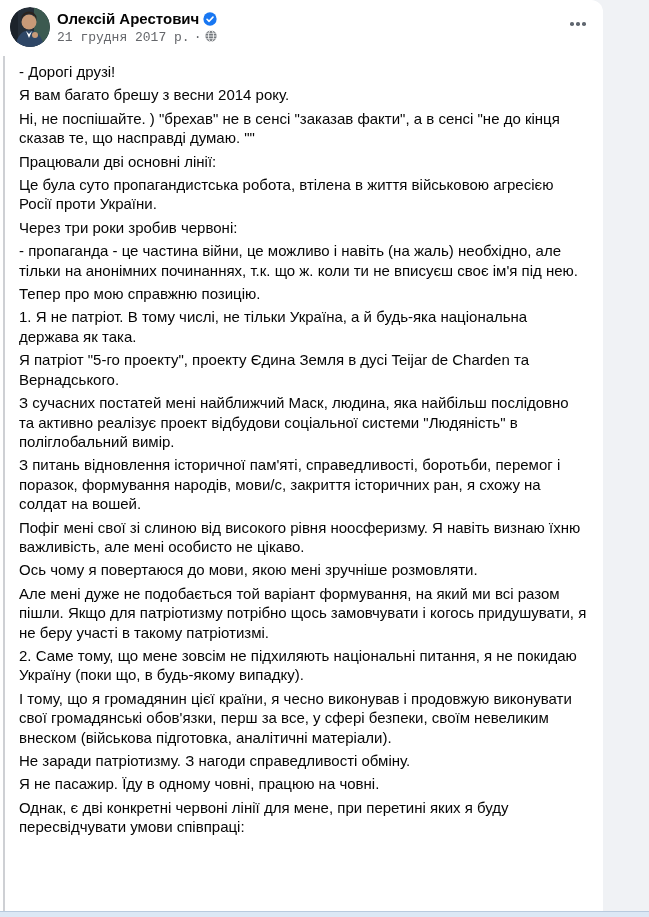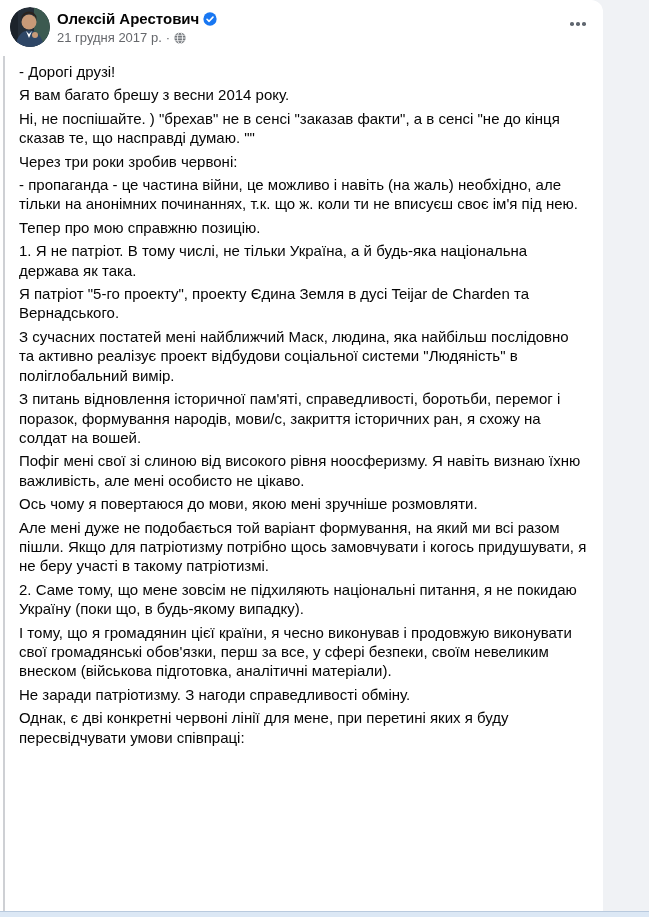--- a/index.html
+++ b/index.html
@@ -45,22 +45,22 @@
   .hgroup { position: absolute; left: 57px; top: 9px; }
   .author-line { display: flex; align-items: center; gap: 4px; }
   .author-name {
     font-size: 15px; font-weight: 700; color: #050505;
     line-height: 19px; cursor: pointer;
   }
   .verified { display: inline-flex; width: 14px; height: 14px; }
 
   .meta-line {
     margin-top: 2px;
-    display: flex; align-items: center; gap: 4px;
-    font-size: 13px; color: #65676b; line-height: 16px;
+    display: flex; align-items: flex-start; gap: 4px;
+    font-size: 13px; color: #65676b; line-height: 16px; font-family: Liberation Mono, monospace;
   }
   .timestamp { cursor: pointer; }
   .globe { display: inline-flex; width: 12px; height: 12px; }
 
   .more-btn {
     position: absolute; top: 12px; right: 8px;
     width: 34px; height: 24px;
     display: flex; align-items: center; justify-content: center;
     gap: 2.5px; cursor: pointer; border-radius: 6px;
     background: transparent; border: none;
@@ -140,33 +140,36 @@
         <span class="dot"></span>
         <span class="dot"></span>
       </button>
 
     </div>
 
     <div class="post-text">
       <p>- Дорогі друзі!</p>
       <p>Я вам багато брешу з весни 2014 року.</p>
       <p>Ні, не поспішайте. ) "брехав" не в сенсі "заказав факти", а в сенсі "не до кінця сказав те, що насправді думаю. ""</p>
+      <p>Працювали дві основні лінії:</p>
+      <p>Це була суто пропагандистська робота, втілена в життя військовою агресією Росії проти України.</p>
       <p>Через три роки зробив червоні:</p>
       <p>- пропаганда - це частина війни, це можливо і навіть (на жаль) необхідно, але тільки на анонімних починаннях, т.к. що ж. коли ти не вписуєш своє ім'я під нею.</p>
       <p>Тепер про мою справжню позицію.</p>
       <p>1. Я не патріот. В тому числі, не тільки Україна, а й будь-яка національна держава як така.</p>
       <p>Я патріот "5-го проекту", проекту Єдина Земля в дусі Teijar de Charden та Вернадського.</p>
       <p>З сучасних постатей мені найближчий Маск, людина, яка найбільш послідовно та активно реалізує проект відбудови соціальної системи "Людяність" в поліглобальний вимір.</p>
       <p>З питань відновлення історичної пам'яті, справедливості, боротьби, перемог і поразок, формування народів, мови/с, закриття історичних ран, я схожу на солдат на вошей.</p>
       <p>Пофіг мені свої зі слиною від високого рівня ноосферизму. Я навіть визнаю їхню важливість, але мені особисто не цікаво.</p>
       <p>Ось чому я повертаюся до мови, якою мені зручніше розмовляти.</p>
       <p>Але мені дуже не подобається той варіант формування, на який ми всі разом пішли. Якщо для патріотизму потрібно щось замовчувати і когось придушувати, я не беру участі в такому патріотизмі.</p>
       <p>2. Саме тому, що мене зовсім не підхиляють національні питання, я не покидаю Україну (поки що, в будь-якому випадку).</p>
       <p>І тому, що я громадянин цієї країни, я чесно виконував і продовжую виконувати свої громадянські обов'язки, перш за все, у сфері безпеки, своїм невеликим внеском (військова підготовка, аналітичні матеріали).</p>
       <p>Не заради патріотизму. З нагоди справедливості обміну.</p>
+      <p>Я не пасажир. Їду в одному човні, працюю на човні.</p>
       <p>Однак, є дві конкретні червоні лінії для мене, при перетині яких я буду пересвідчувати умови співпраці:</p>
 
     </div>
 
   </div>
 
   <div class="left-divider"></div>
   <div class="bottom-strip"></div>
 
 </div>

